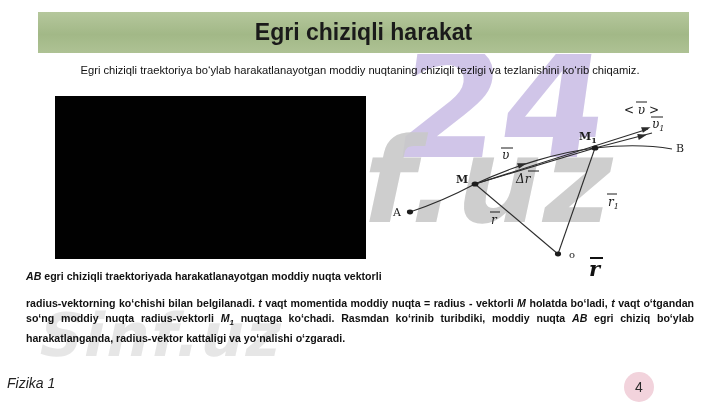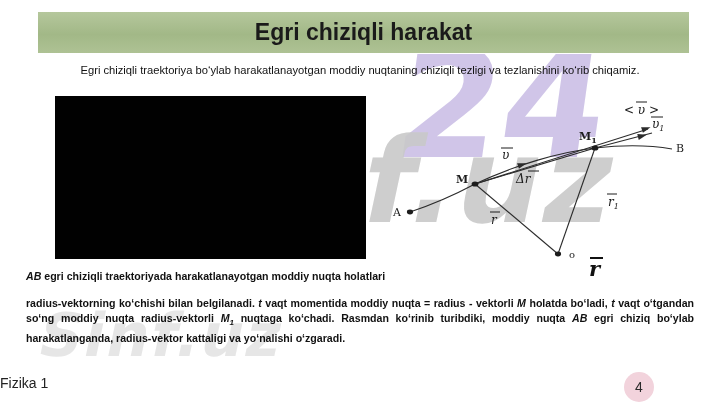--- a/index.html
+++ b/index.html
@@ -148,25 +148,26 @@
     content: "";
     position: absolute;
     left: 1px; right: -3px; top: 1px;
     height: 2px;
     background: #111111;
   }
 
   
   #footer-label {
     position: absolute;
-    left: 0;
+    left: 7px;
     top: 375px;
     font-size: 14px;
     color: #222222;
     z-index: 3;
+    font-style: italic;
   }
   #page-badge {
     position: absolute;
     left: 624px;
     top: 372px;
     width: 30px;
     height: 30px;
     border-radius: 50%;
     background: #f2d3dc;
     display: flex;
@@ -264,21 +265,21 @@
         </g>
       </g>
     </svg>
   </div>
 
   <div id="r-glyph">
     <span class="bar">r</span>
   </div>
 
   <div id="body-line-1">
-    <span class="ital">AB</span><span> egri chiziqli traektoriyada harakatlanayotgan moddiy nuqta holatlari</span>
+    <span class="ital">AB</span><span> egri chiziqli traektoriyada harakatlanayotgan moddiy nuqta vektorli</span>
   </div>
 
   <div id="body-para">
     <span>radius-vektorning ko‘chishi bilan belgilanadi. </span><span class="ital">t</span><span> vaqt momentida moddiy   nuqta    =  radius - vektorli </span><span class="ital">M</span><span> holatda bo‘ladi,  </span><span class="ital">t</span><span> vaqt o‘tgandan so‘ng moddiy nuqta radius-vektorli </span><span class="ital">M</span><span class="sub ital">1</span><span> nuqtaga ko‘chadi. Rasmdan ko‘rinib turibdiki, moddiy nuqta </span><span class="ital">AB</span><span> egri chiziq bo‘ylab harakatlanganda,   radius-vektor kattaligi va yo‘nalishi o‘zgaradi.</span>
   </div>
 
   <div id="footer-label">Fizika 1</div>
   <div id="page-badge">
     <span>4</span>
   </div>

